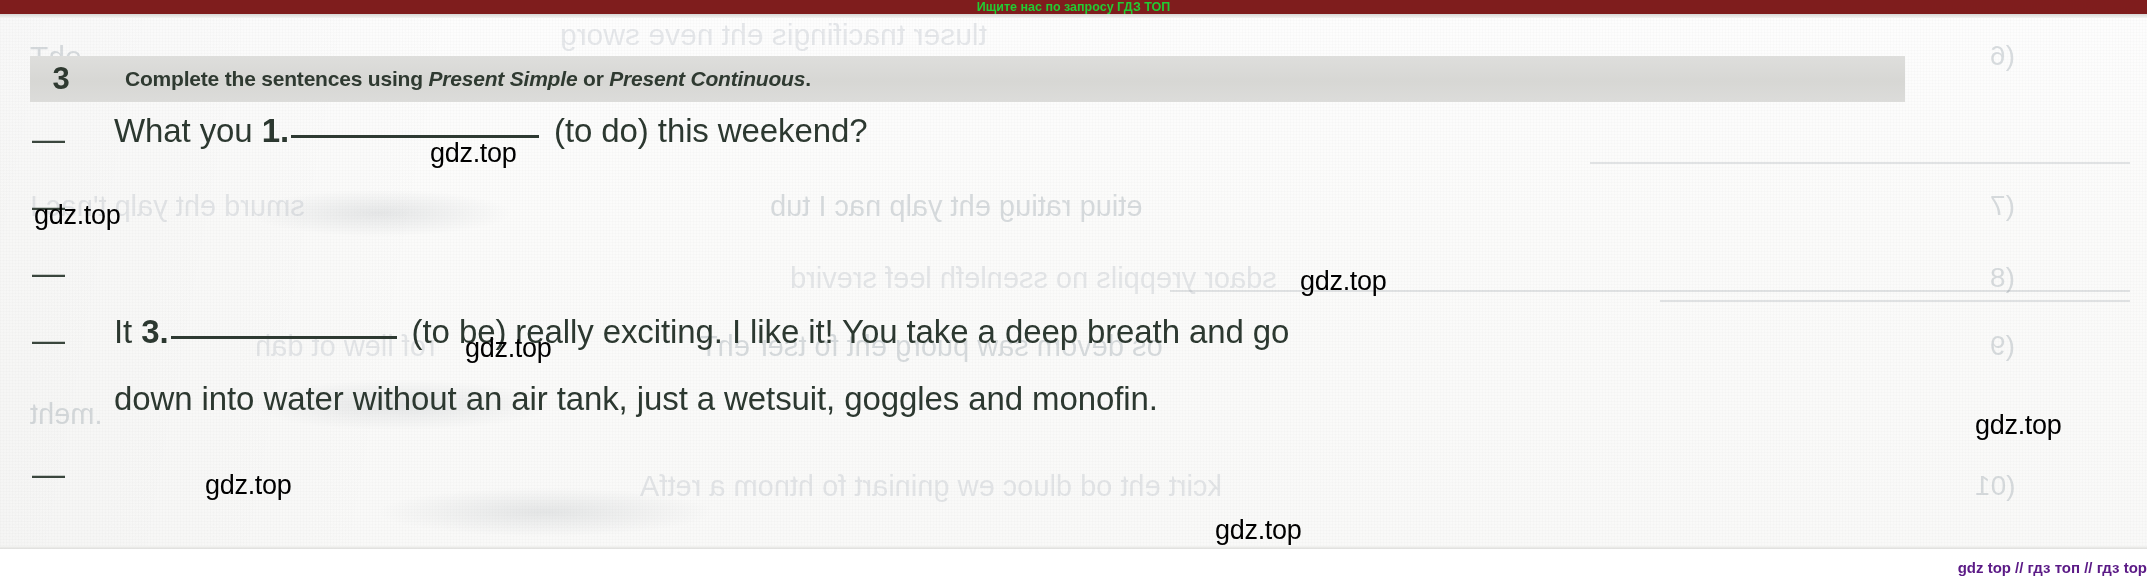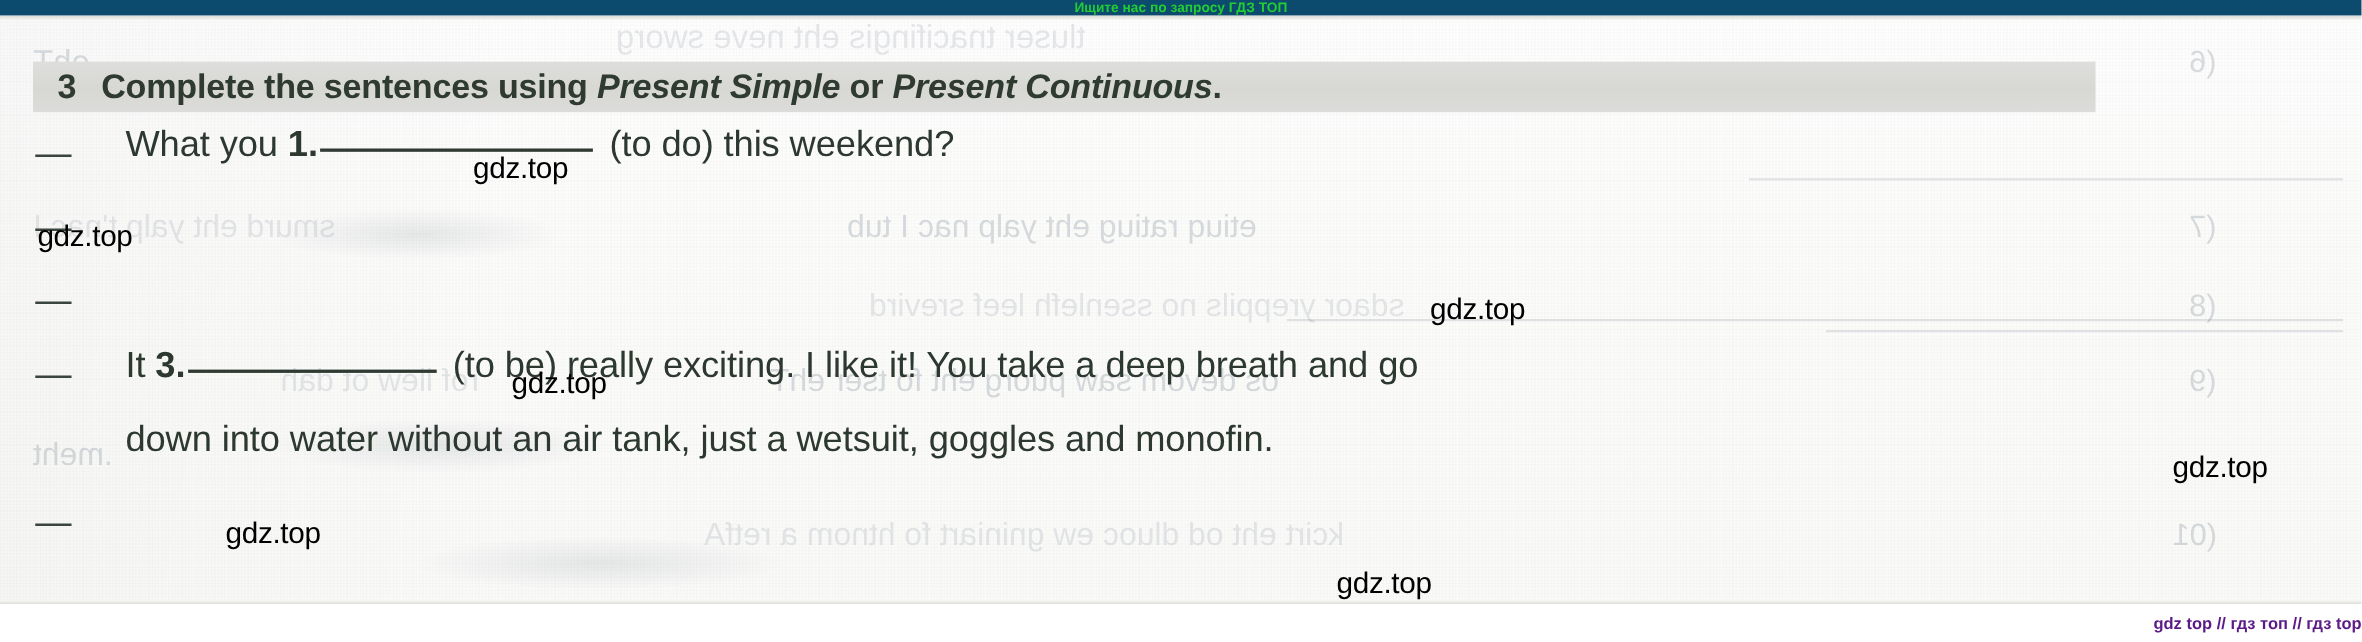--- a/index.html
+++ b/index.html
@@ -49,21 +49,21 @@
     left: 0; top: 0;
     width: 2147px; height: 14px;
     line-height: 14px;
     text-align: center;
     color: #22cc33;
     font-size: 12.5px;
     font-weight: bold;
     font-family: "Liberation Sans", sans-serif;
     letter-spacing: 0px;
     white-space: nowrap;
-    background: #0c4a6e;
+    background: #7f1d1d;
   }
 
   
   #bottom-banner {
     position: absolute;
     left: 0; top: 555px;
     width: 2147px; height: 25px;
     line-height: 25px;
     text-align: right;
     color: #5b1a86;
@@ -87,26 +87,27 @@
   #exercise-number {
     width: 62px;
     text-align: center;
     font-size: 31px;
     font-weight: bold;
     color: #2f3a31;
     font-family: "Liberation Sans", sans-serif;
     flex: 0 0 62px;
   }
   #exercise-title {
-    font-size: 31px;
+    font-size: 21px;
     font-weight: bold;
     color: #2f3a31;
     font-family: "Liberation Sans", sans-serif;
     white-space: nowrap;
     letter-spacing: -0.2px;
+    margin-left: 33px;
   }
   #exercise-title .em { font-style: italic; }
 
   
   #dialogue {
     position: absolute;
     left: 30px;
     top: 104px;
     width: 2010px;
   }

